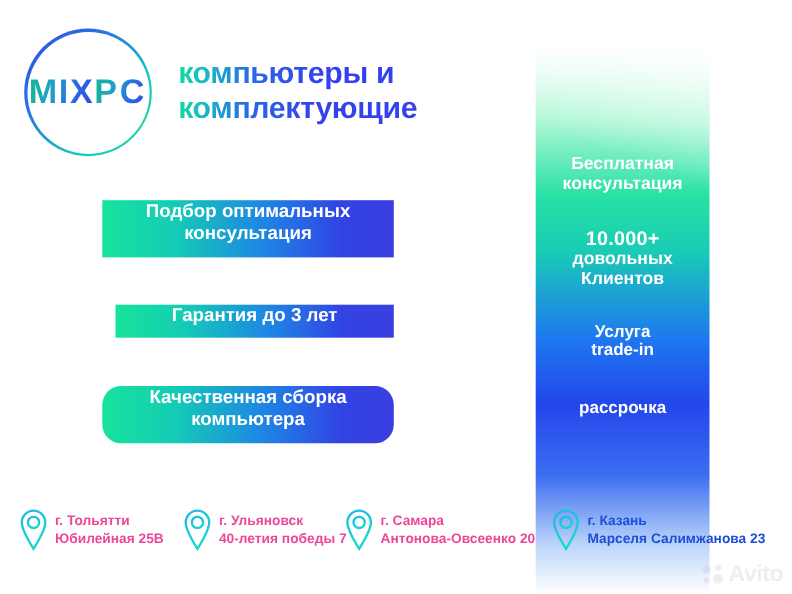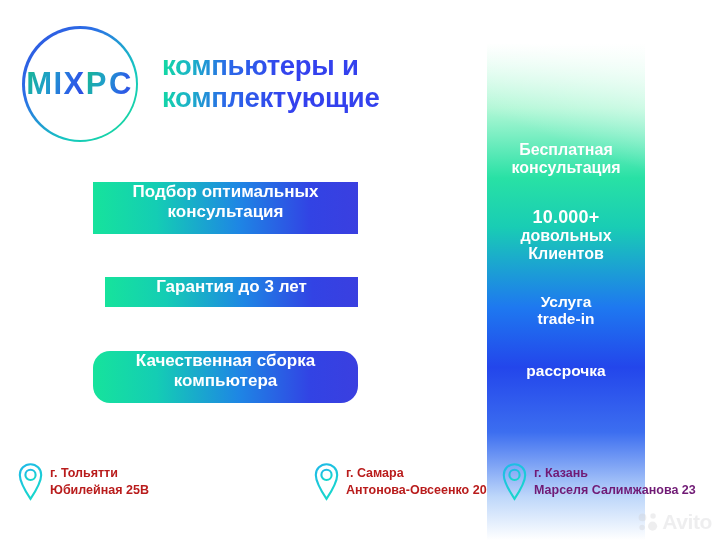--- a/index.html
+++ b/index.html
@@ -101,23 +101,23 @@
     display:flex; align-items:center;
   }
   #address-0{ left:17px; }
   #address-1{ left:166px; }
   #address-2{ left:313px; }
   #address-3{ left:501px; }
   .pin-icon{ width:27px; height:40px; flex:0 0 27px; }
   .address-text{
     margin-left:6px;
     font-size:12.5px; font-weight:700; line-height:1.33;
-    color:#b91c1c; white-space:nowrap;
-  }
-  #address-3 .address-text{ color:#701a75; }
+    color:#ec4899; white-space:nowrap;
+  }
+  #address-3 .address-text{ color:#1d4ed8; }
   .address-city{ display:block; font-weight:700; }
   .address-street{ display:block; font-weight:800; }
 
   
   #avito-watermark{
     position:absolute; right:8px; bottom:6px;
     display:flex; align-items:center; gap:3px;
     opacity:0.30;
   }
   #avito-dots{ width:22px; height:22px; }
@@ -191,20 +191,36 @@
         </defs>
       <path d="M13.5 2.2C7.6 2.2 2.8 7 2.8 12.9c0 7.6 10.7 24 10.7 24s10.7-16.4 10.7-24C24.2 7 19.4 2.2 13.5 2.2z" fill="none" stroke="url(#pg0)" stroke-width="2.1"></path>
       <circle cx="13.5" cy="12.9" r="5.1" fill="none" stroke="url(#pg0)" stroke-width="2.1"></circle>
     </svg>
     <div class="address-text">
       <span class="address-city">г. Тольятти</span>
       <span class="address-street">Юбилейная 25В</span>
     </div>
   </div>
 
+  <div class="address-item" id="address-1">
+    <svg class="pin-icon" viewBox="0 0 27 40">
+      <defs>
+          <linearGradient id="pg1" x1="0" y1="0" x2="0.4" y2="1">
+        <stop offset="0" stop-color="#1fb9e8"></stop>
+            <stop offset="1" stop-color="#18d6cd"></stop>
+      </linearGradient>
+        </defs>
+      <path d="M13.5 2.2C7.6 2.2 2.8 7 2.8 12.9c0 7.6 10.7 24 10.7 24s10.7-16.4 10.7-24C24.2 7 19.4 2.2 13.5 2.2z" fill="none" stroke="url(#pg1)" stroke-width="2.1"></path>
+      <circle cx="13.5" cy="12.9" r="5.1" fill="none" stroke="url(#pg1)" stroke-width="2.1"></circle>
+    </svg>
+    <div class="address-text">
+      <span class="address-city">г. Ульяновск</span>
+      <span class="address-street">40-летия победы 7</span>
+    </div>
+  </div>
 
   <div class="address-item" id="address-2">
     <svg class="pin-icon" viewBox="0 0 27 40">
       <defs>
           <linearGradient id="pg2" x1="0" y1="0" x2="0.4" y2="1">
         <stop offset="0" stop-color="#1fb9e8"></stop>
             <stop offset="1" stop-color="#18d6cd"></stop>
       </linearGradient>
         </defs>
       <path d="M13.5 2.2C7.6 2.2 2.8 7 2.8 12.9c0 7.6 10.7 24 10.7 24s10.7-16.4 10.7-24C24.2 7 19.4 2.2 13.5 2.2z" fill="none" stroke="url(#pg2)" stroke-width="2.1"></path>

